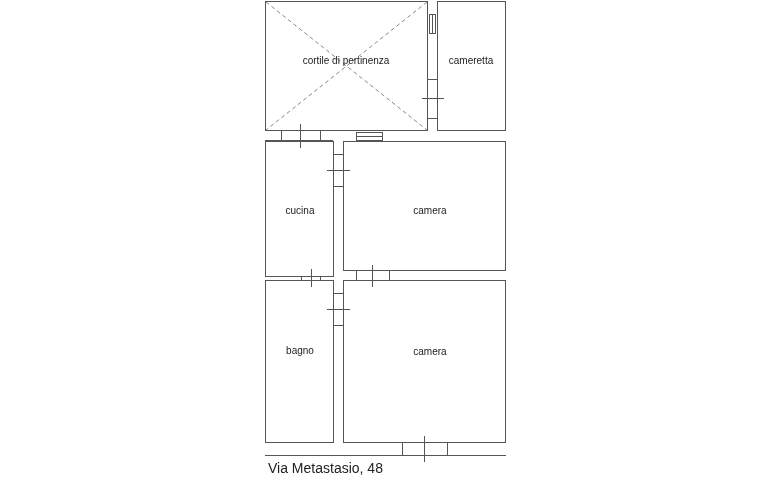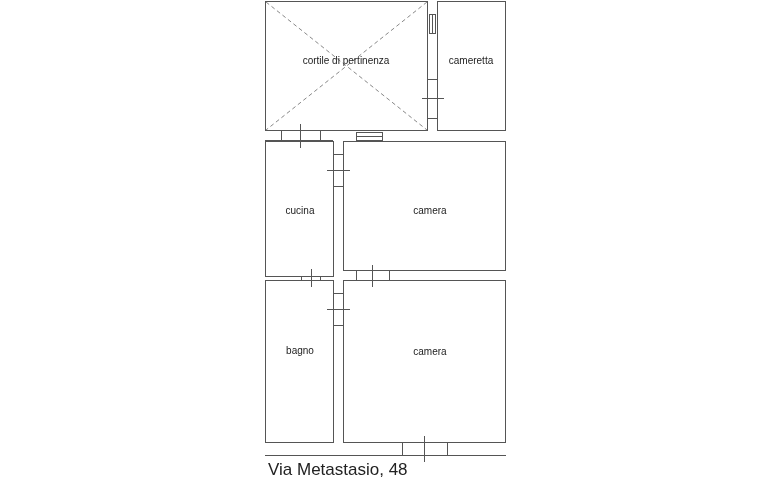--- a/index.html
+++ b/index.html
@@ -2,21 +2,21 @@
 <html><head>
   <meta charset="utf-8">
   <style>
     html, body { margin: 0; padding: 0; background: #ffffff; }
     body { width: 764px; height: 492px; position: relative; overflow: hidden; }
     svg { position: absolute; left: 0; top: 0; }
     .wall { fill: none; stroke: #555555; stroke-width: 1; }
     .thin { stroke: #555555; stroke-width: 1; fill: none; }
     .dash { stroke: #888888; stroke-width: 1; stroke-dasharray: 4 3; fill: none; }
     .label { font-family: "Liberation Sans", sans-serif; font-size: 10px; fill: #222222; text-anchor: middle; }
-    .address { position: absolute; left: 268px; top: 460px; font-family: "Liberation Sans", sans-serif; font-size: 17px; color: #222222; }
+    .address { position: absolute; left: 268px; top: 460px; font-family: "Liberation Sans", sans-serif; font-size: 14px; color: #222222; }
   </style>
 </head>
 <body>
 
 <svg width="764" height="492" viewBox="0 0 764 492">
 
   <g>
     <rect class="wall" x="265.5" y="1.5" width="162" height="129"></rect>
     <line class="dash" x1="266" y1="2" x2="427" y2="130"></line>
     <line class="dash" x1="427" y1="2" x2="266" y2="130"></line>

